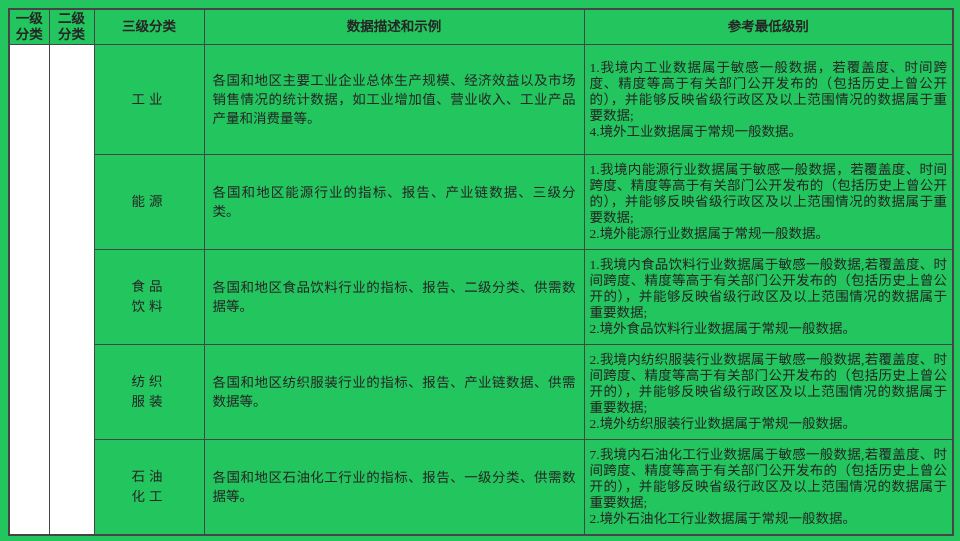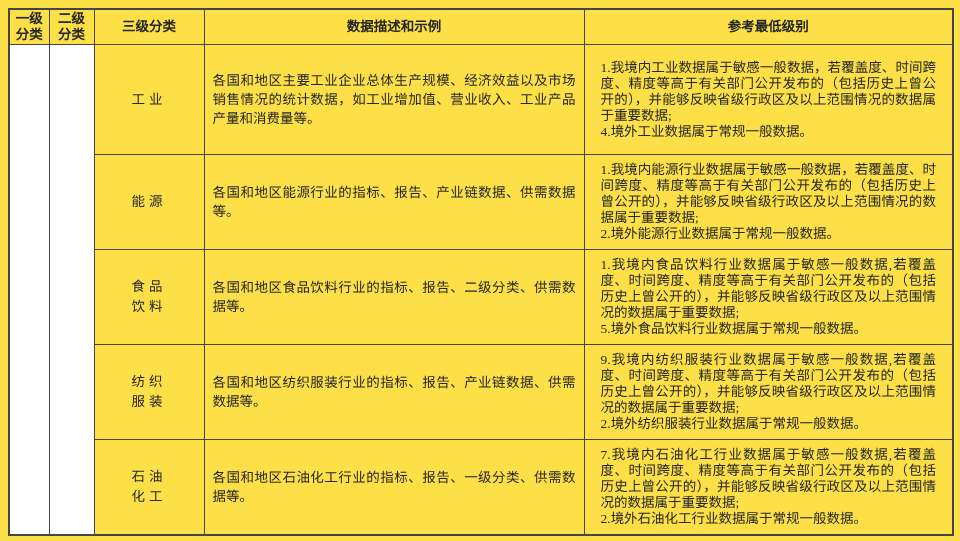--- a/index.html
+++ b/index.html
@@ -7,21 +7,21 @@
     padding: 0;
     background: #ffffff;
     font-family: "Liberation Serif", "DejaVu Serif", serif;
     color: #262626;
   }
   .page {
     width: 960px;
     height: 541px;
     box-sizing: border-box;
     padding: 8px;
-    background: #fde047;
+    background: #22c55e;
     overflow: hidden;
   }
   table.cls-table {
     border-collapse: collapse;
     table-layout: fixed;
     width: 944px;
     border: 2px solid #454545;
   }
   table.cls-table th,
   table.cls-table td {
@@ -50,21 +50,21 @@
     padding: 2px;
     margin-left: 24px;
   }
   td.c4 {
     text-align: justify;
     line-height: 19px;
     padding: 14px 8px;
   }
   td.c5 {
     line-height: 16px;
-    padding: 2px 16px;
+    padding: 2px 5px;
   }
   td.c5 .min-item {
     text-align: justify;
   }
 </style>
 </head>
 <body>
 
 <div class="page">
   <table class="cls-table">
@@ -90,41 +90,41 @@
         <td class="c2" rowspan="5"></td>
         <td class="c3">工业</td>
         <td class="c4">各国和地区主要工业企业总体生产规模、经济效益以及市场销售情况的统计数据，如工业增加值、营业收入、工业产品产量和消费量等。</td>
         <td class="c5">
           <div class="min-item">1.我境内工业数据属于敏感一般数据，若覆盖度、时间跨度、精度等高于有关部门公开发布的（包括历史上曾公开的），并能够反映省级行政区及以上范围情况的数据属于重要数据;</div>
           <div class="min-item">4.境外工业数据属于常规一般数据。</div>
         </td>
       </tr>
       <tr class="row-std">
         <td class="c3">能源</td>
-        <td class="c4">各国和地区能源行业的指标、报告、产业链数据、供需数据等。</td>
+        <td class="c4">各国和地区能源行业的指标、报告、产业链数据、三级分类。</td>
         <td class="c5">
           <div class="min-item">1.我境内能源行业数据属于敏感一般数据，若覆盖度、时间跨度、精度等高于有关部门公开发布的（包括历史上曾公开的），并能够反映省级行政区及以上范围情况的数据属于重要数据;</div>
           <div class="min-item">2.境外能源行业数据属于常规一般数据。</div>
         </td>
       </tr>
       <tr class="row-std">
         <td class="c3">食品
 饮料</td>
         <td class="c4">各国和地区食品饮料行业的指标、报告、二级分类、供需数据等。</td>
         <td class="c5">
           <div class="min-item">1.我境内食品饮料行业数据属于敏感一般数据,若覆盖度、时间跨度、精度等高于有关部门公开发布的（包括历史上曾公开的），并能够反映省级行政区及以上范围情况的数据属于重要数据;</div>
-          <div class="min-item">5.境外食品饮料行业数据属于常规一般数据。</div>
+          <div class="min-item">2.境外食品饮料行业数据属于常规一般数据。</div>
         </td>
       </tr>
       <tr class="row-std">
         <td class="c3">纺织
 服装</td>
         <td class="c4">各国和地区纺织服装行业的指标、报告、产业链数据、供需数据等。</td>
         <td class="c5">
-          <div class="min-item">9.我境内纺织服装行业数据属于敏感一般数据,若覆盖度、时间跨度、精度等高于有关部门公开发布的（包括历史上曾公开的），并能够反映省级行政区及以上范围情况的数据属于重要数据;</div>
+          <div class="min-item">2.我境内纺织服装行业数据属于敏感一般数据,若覆盖度、时间跨度、精度等高于有关部门公开发布的（包括历史上曾公开的），并能够反映省级行政区及以上范围情况的数据属于重要数据;</div>
           <div class="min-item">2.境外纺织服装行业数据属于常规一般数据。</div>
         </td>
       </tr>
       <tr class="row-std">
         <td class="c3">石油
 化工</td>
         <td class="c4">各国和地区石油化工行业的指标、报告、一级分类、供需数据等。</td>
         <td class="c5">
           <div class="min-item">7.我境内石油化工行业数据属于敏感一般数据,若覆盖度、时间跨度、精度等高于有关部门公开发布的（包括历史上曾公开的），并能够反映省级行政区及以上范围情况的数据属于重要数据;</div>
           <div class="min-item">2.境外石油化工行业数据属于常规一般数据。</div>

